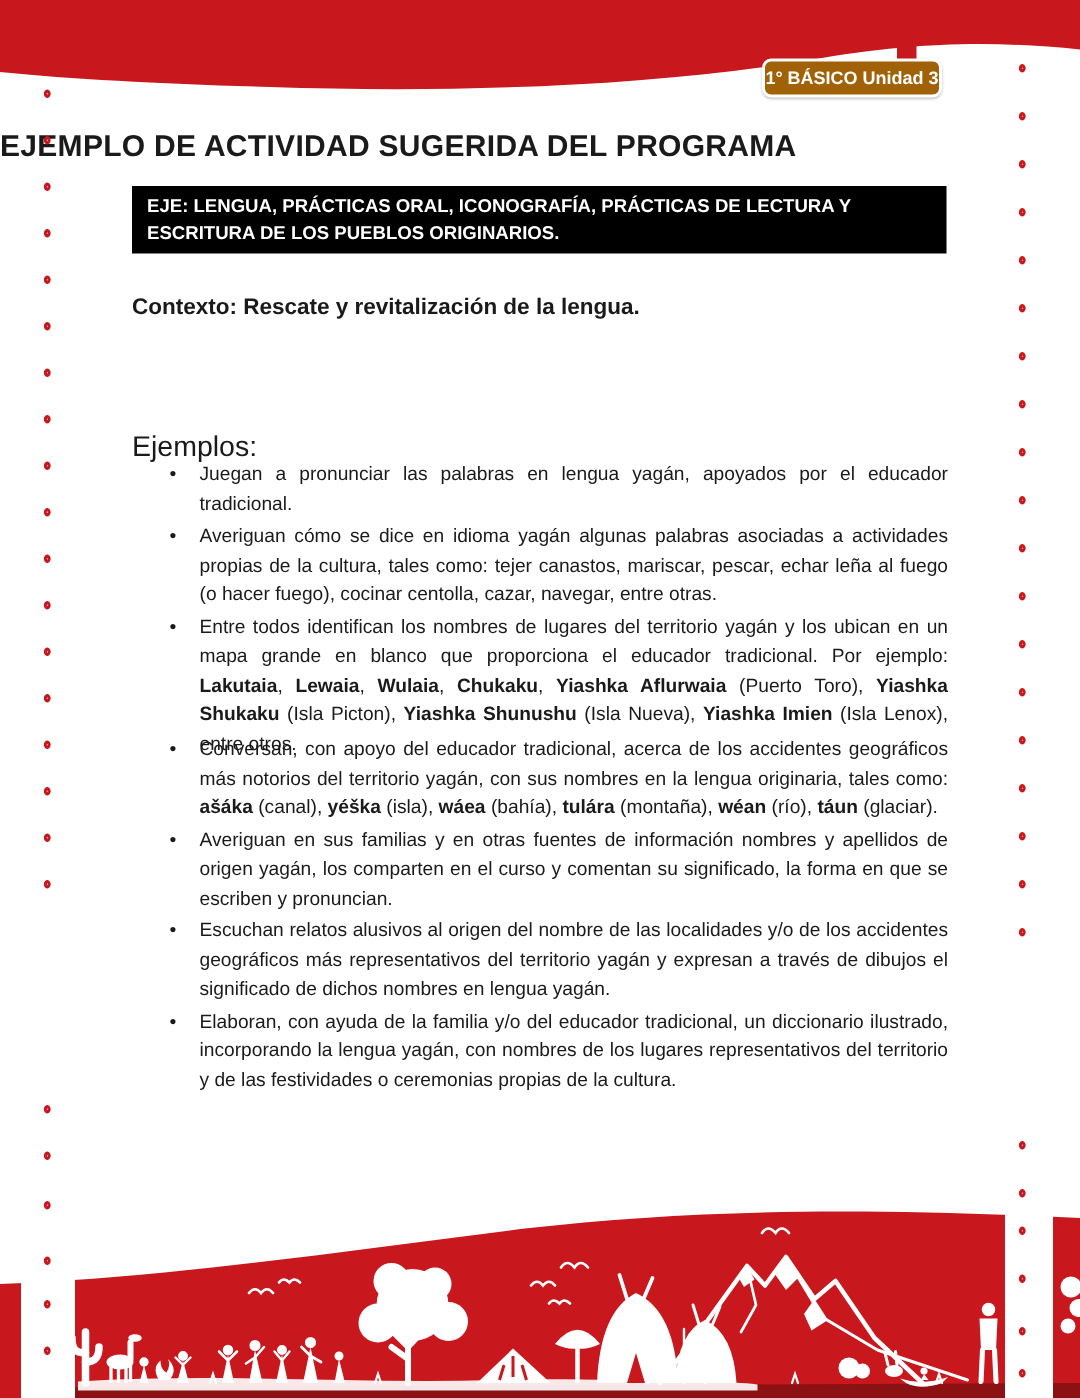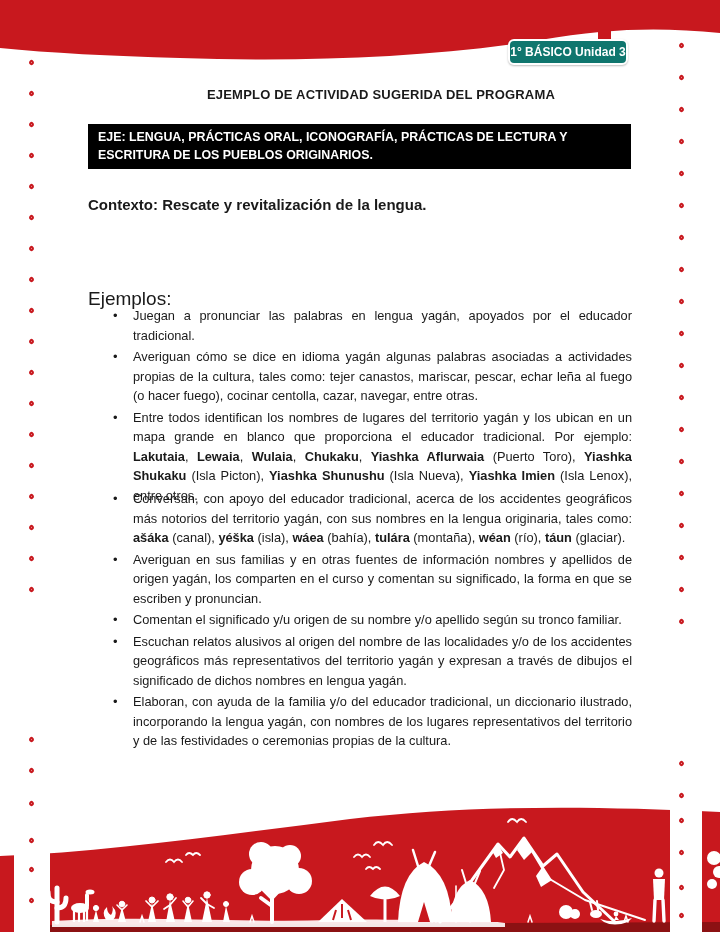--- a/index.html
+++ b/index.html
@@ -7,28 +7,28 @@
   #page {
     position:relative; width:720px; height:932px; margin:0 auto;
     background:#ffffff; overflow:hidden;
     font-family:"Liberation Sans", sans-serif; color:#1a1a1a;
   }
   
   #top-wave { position:absolute; top:0; left:0; width:720px; height:70px; }
   #badge-stem { position:absolute; left:598px; top:24px; width:13px; height:20px; background:#c8181e; }
   .unit-badge {
     position:absolute; left:508px; top:39px; width:120px; height:26px;
-    background:#0f766e; border:2px solid #ffffff; border-radius:6px;
+    background:#a16207; border:2px solid #ffffff; border-radius:6px;
     color:#ffffff; font-size:12px; font-weight:bold;
     display:flex; align-items:center; justify-content:center;
     box-shadow:0 1px 2px rgba(0,0,0,0.25);
   }
   .page-title {
-    position:absolute; top:87px; left:0; right:0; text-align:center;
-    font-size:13px; font-weight:bold; letter-spacing:0.2px;margin-left:42px;
+    position:absolute; top:87px; left:0; right:0; 
+    font-size:20px; font-weight:bold; letter-spacing:0.2px;
   }
   .eje-banner {
     position:absolute; top:124px; left:88px; width:543px;
     background:#000000; color:#ffffff; padding:5px 10px;
     font-size:12.4px; font-weight:bold; line-height:17.5px;
   }
   .context-heading { position:absolute; top:196px; left:88px; font-size:15px; font-weight:bold; }
   .activity-para {
     position:absolute; top:234px; left:88px; width:546px;
     font-size:12.8px; line-height:19.5px; text-align:justify;
@@ -76,21 +76,20 @@
   <div class="examples-label">Ejemplos:</div>
 
   <div id="bullets-1" class="bullet-list">
       <div class="bullet-item"><span>Juegan a pronunciar las palabras en lengua yagán, apoyados por el educador tradicional.</span></div>
       <div class="bullet-item"><span>Averiguan cómo se dice en idioma yagán algunas palabras asociadas a actividades propias de la cultura, tales como: tejer canastos, mariscar, pescar, echar leña al fuego (o hacer fuego), cocinar centolla, cazar, navegar, entre otras.</span></div>
       <div class="bullet-item"><span>Entre todos identifican los nombres de lugares del territorio yagán y los ubican en un mapa grande en blanco que proporciona el educador tradicional. Por ejemplo: </span><b>Lakutaia</b><span>, </span><b>Lewaia</b><span>, </span><b>Wulaia</b><span>, </span><b>Chukaku</b><span>, </span><b>Yiashka Aflurwaia</b><span> (Puerto Toro), </span><b>Yiashka Shukaku</b><span> (Isla Picton), </span><b>Yiashka Shunushu</b><span> (Isla Nueva), </span><b>Yiashka Imien</b><span> (Isla Lenox), entre otros.</span></div>
     </div>
   <div id="bullets-2" class="bullet-list">
       <div class="bullet-item"><span>Conversan, con apoyo del educador tradicional, acerca de los accidentes geográficos más notorios del territorio yagán, con sus nombres en la lengua originaria, tales como: </span><b>ašáka</b><span> (canal), </span><b>yéška</b><span> (isla), </span><b>wáea</b><span> (bahía), </span><b>tulára</b><span> (montaña), </span><b>wéan</b><span> (río), </span><b>táun</b><span> (glaciar).</span></div>
       <div class="bullet-item"><span>Averiguan en sus familias y en otras fuentes de información nombres y apellidos de origen yagán, los comparten en el curso y comentan su significado, la forma en que se escriben y pronuncian.</span></div>
-      <div class="bullet-item"><span>Comentan el significado y/u origen de su nombre y/o apellido según su tronco familiar.</span></div>
       <div class="bullet-item"><span>Escuchan relatos alusivos al origen del nombre de las localidades y/o de los accidentes geográficos más representativos del territorio yagán y expresan a través de dibujos el significado de dichos nombres en lengua yagán.</span></div>
       <div class="bullet-item"><span>Elaboran, con ayuda de la familia y/o del educador tradicional, un diccionario ilustrado, incorporando la lengua yagán, con nombres de los lugares representativos del territorio y de las festividades o ceremonias propias de la cultura.</span></div>
     </div>
 
   <svg id="footer-art" viewBox="0 0 720 132" xmlns="http://www.w3.org/2000/svg">
     <path fill="#c8181e" d="M0,56 C110,52 230,34 350,19 C465,6 575,5 720,12 L720,132 L0,132 Z"></path>
     <path fill="#8c1113" d="M28,125 L720,122 L720,132 L28,132 Z"></path>
 
     <path fill="#ffffff" d="M52,121 C150,115 240,123 330,120 C390,118 430,122 475,120 C485,123 495,121 505,123 L505,127 L52,127 Z" opacity="0.9"></path>
 

